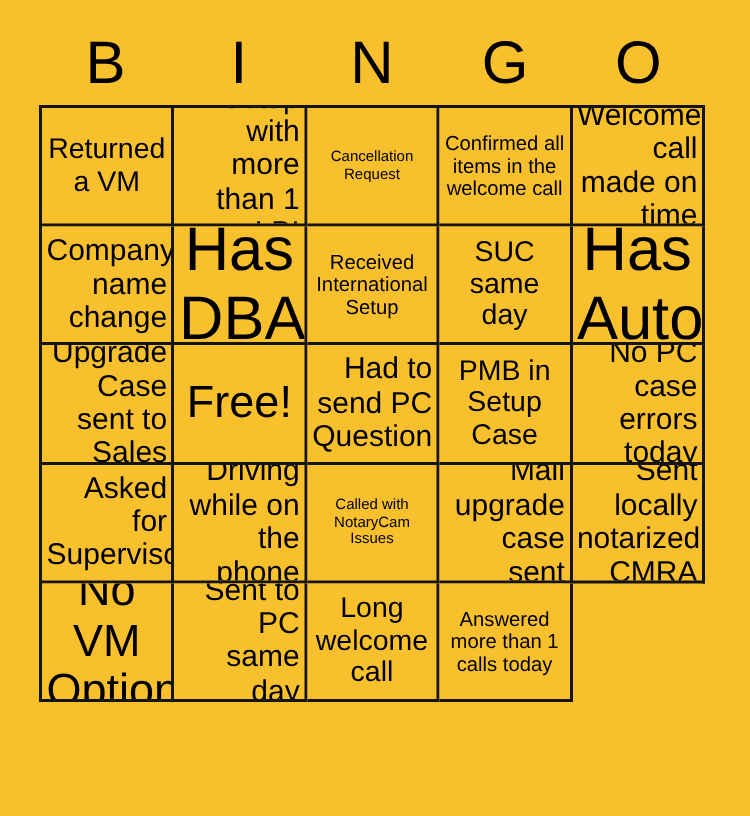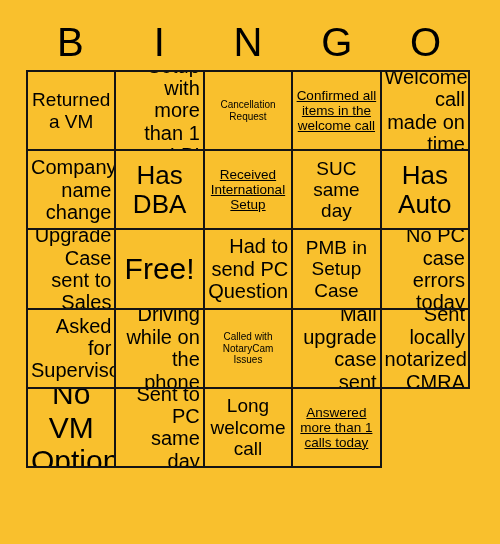--- a/index.html
+++ b/index.html
@@ -63,26 +63,26 @@
     color: #000000;
     line-height: 1.12;
     overflow: hidden;
     background: #f9c02d;
   }
   .cell span {
     display: block;
     width: 100%;
   }
   
-  .sz-xxl span { font-size: 26px; }
+  .sz-xxl span { font-size: 41px; }
   .sz-xl  span { font-size: 30px; }
   .sz-l   span { font-size: 19px; }
   .sz-m   span { font-size: 20px; text-align: right; }
   .sz-s   span { font-size: 10px; }
-  .sz-xs  span { font-size: 13.5px; text-decoration: underline; }
+  .sz-xs  span { font-size: 13.5px; }
 </style>
 </head>
 <body>
 
 <div class="card">
 
   <div class="header-row">
     <div class="header-cell">B</div>
     <div class="header-cell">I</div>
     <div class="header-cell">N</div>

